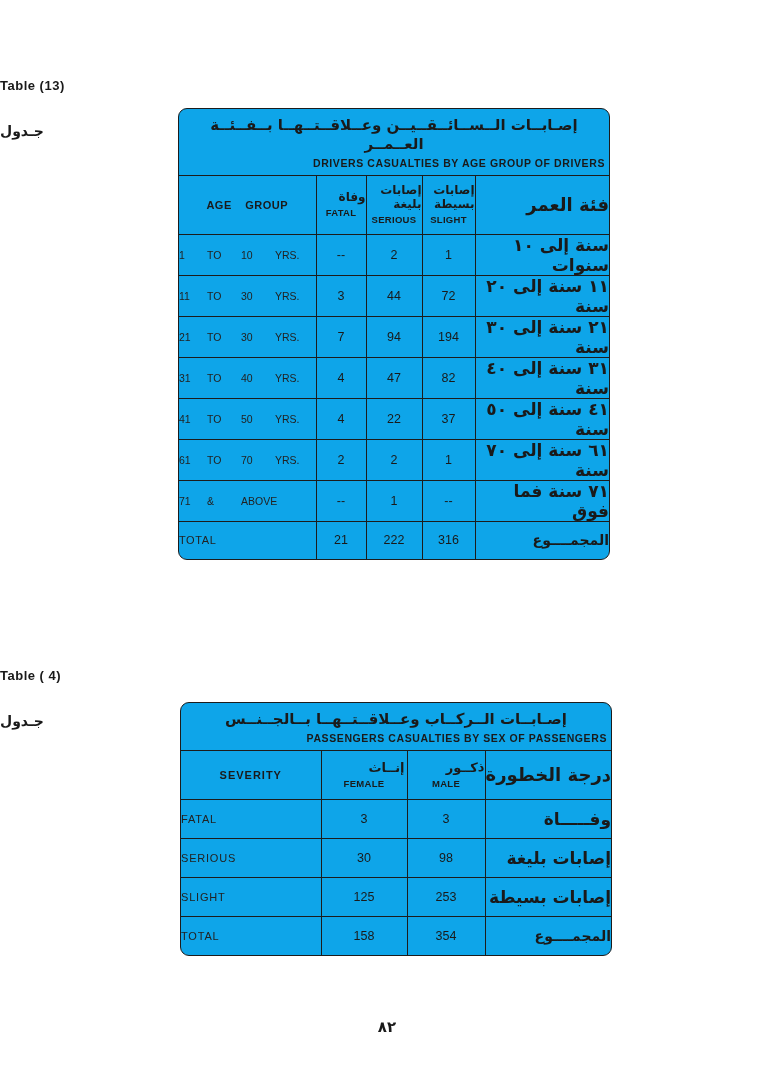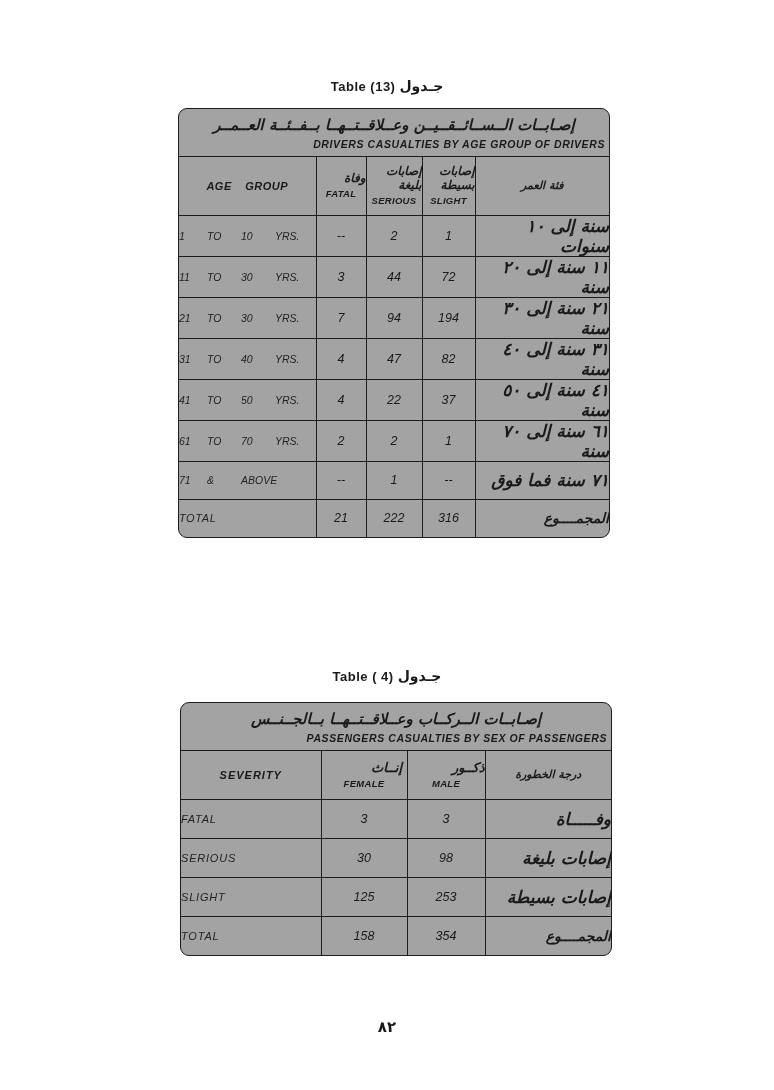--- a/index.html
+++ b/index.html
@@ -8,36 +8,36 @@
     background: #ffffff;
     font-family: "Liberation Sans", sans-serif;
     color: #1a1a1a;
     position: relative;
     overflow: hidden;
   }
 
   
   .caption {
     position: absolute; left: 0; width: 100%;
-    display: flex; justify-content: center; align-items: baseline; gap: 4px;
+    display: flex; justify-content: center; align-items: baseline; gap: 30px;
     font-weight: bold;
+    flex-direction: column;
   }
   .caption .cap-en { font-size: 13px; letter-spacing: 0.5px; }
   .caption .cap-ar { font-size: 14px; font-family: "DejaVu Sans", sans-serif; }
   .cap13 { top: 78px; }
   .cap4  { top: 668px; }
 
   
   .tbox {
     position: absolute;
     border: 1.6px solid #1c1c1c;
     border-radius: 9px;
-    background: #a3a3a3;
+    background: #0ea5e9;
     overflow: hidden;
-    font-style: italic;
   }
   .t13box { left: 178px; top: 108px; width: 430px; }
   .t4box  { left: 180px; top: 702px; width: 430px; }
 
   .ttl { border-bottom: 1.5px solid #1c1c1c; text-align: center; padding: 7px 4px 6px; }
   .ttl-ar { font-family: "DejaVu Sans", sans-serif; direction: rtl; font-weight: bold; font-size: 15px; line-height: 1.25; }
   .ttl-en { font-weight: bold; font-size: 10.5px; letter-spacing: 0.6px; margin-top: 3px; text-align: right; }
 
   table.grid { width: 100%; border-collapse: collapse; table-layout: fixed; }
   .grid th, .grid td {
@@ -48,21 +48,21 @@
   }
   .grid th:last-child, .grid td:last-child { border-right: none; }
   .grid tr:last-child td { border-bottom: none; }
 
   
   .t13 thead th { height: 58px; }
   .t13 tbody td { height: 37px; }
   .h-ar { font-family: "DejaVu Sans", sans-serif; direction: rtl; font-size: 12px; line-height: 1.15; text-align: center; padding-left: 45px; }
   .h-en { font-size: 9.5px; text-align: center; margin-top: 2px; letter-spacing: 0.3px; font-weight: bold; }
   .head-age { font-size: 11px; text-align: center; word-spacing: 10px; letter-spacing: 0.5px; font-weight: bold; }
-  .head-arcol { font-family: "DejaVu Sans", sans-serif; direction: rtl; font-size: 11px; text-align: center; font-weight: bold; }
+  .head-arcol { font-family: "DejaVu Sans", sans-serif; direction: rtl; font-size: 18px; text-align: right; font-weight: bold; }
 
   .c-age { text-align: left; padding-left: 10px; font-size: 10.5px; color: #222; }
   .c-age .seg { display: inline-block; }
   .c-age .p1 { width: 28px; }
   .c-age .p2 { width: 34px; }
   .c-age .p3 { width: 34px; }
   .num { text-align: center; font-size: 12.5px; }
   .c-ar {
     font-family: "DejaVu Sans", sans-serif; direction: rtl;
     text-align: right; padding-right: 12px;

